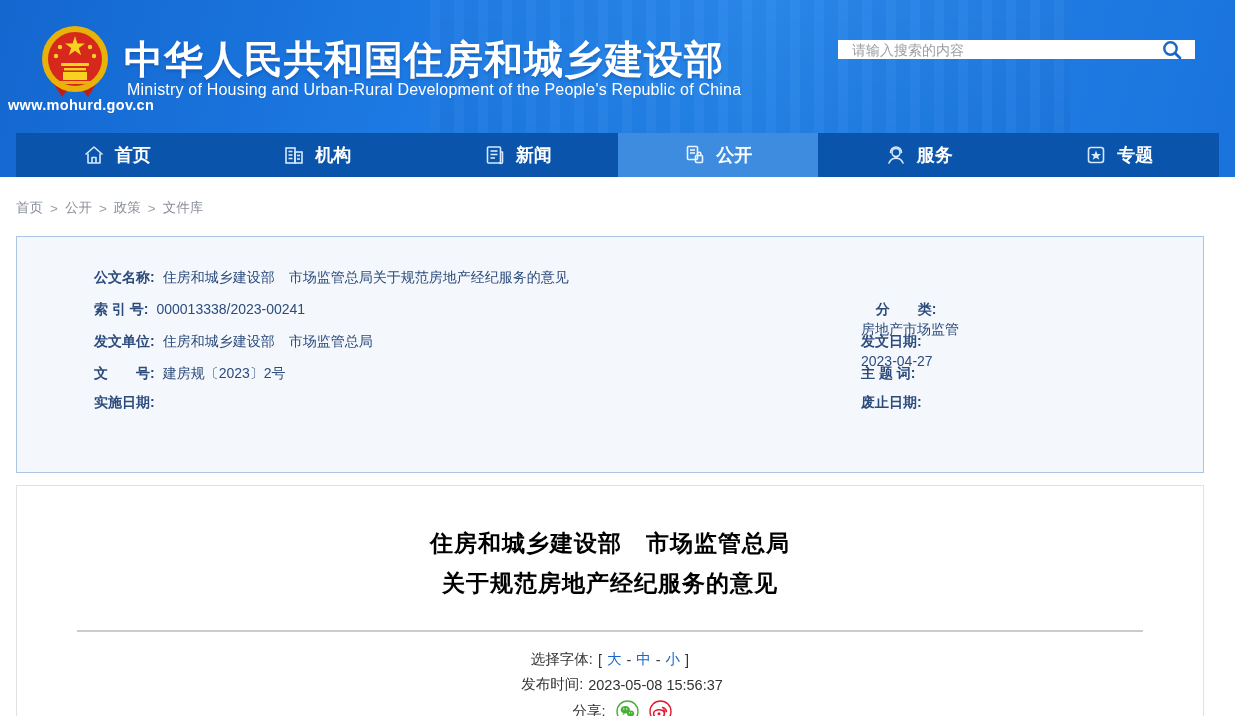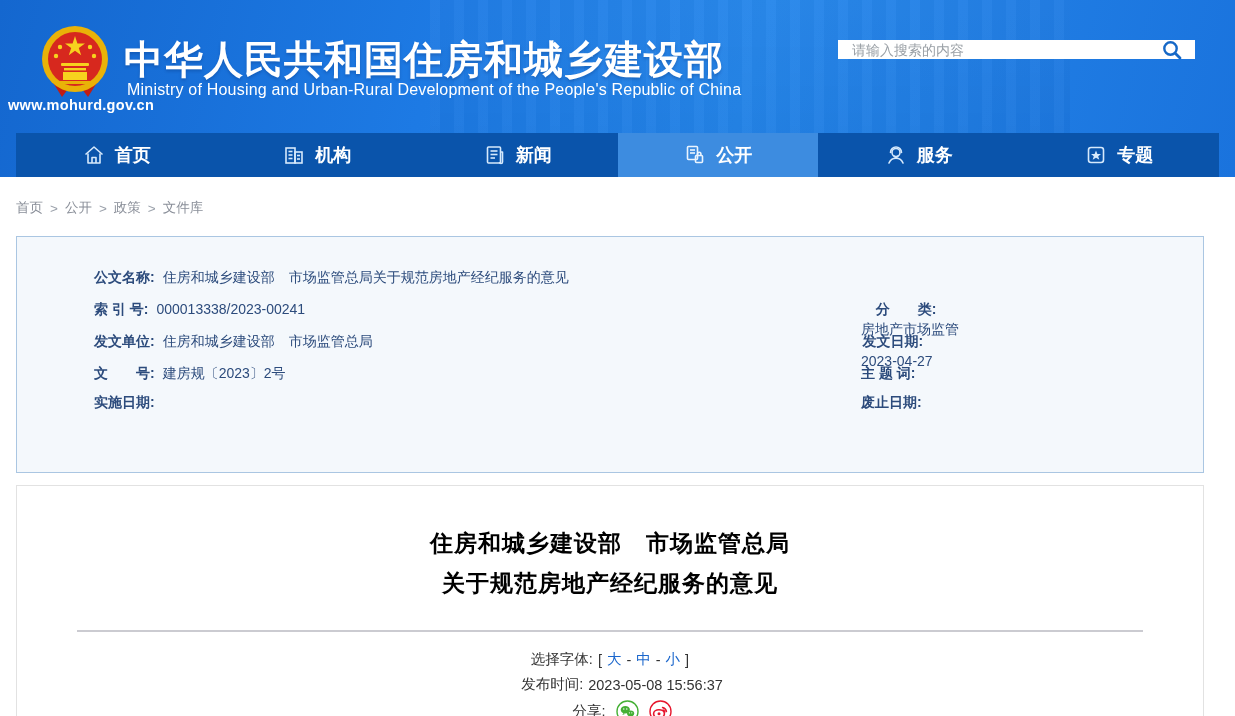--- a/index.html
+++ b/index.html
@@ -42,21 +42,21 @@
     display:flex; gap:7px; align-items:center; }
   .breadcrumb .crumb { cursor:pointer; }
   .breadcrumb .sep { color:#9aa0aa; }
 
   
   .meta-card { position:absolute; left:16px; top:236px; width:1188px; height:237px;
     background:#f4f8fc; border:1px solid #aac6e2; }
   .meta-row { position:absolute; display:flex; font-size:14px; color:#2c4b7c;
     line-height:20px; white-space:nowrap; }
   .meta-label { font-weight:bold; margin-right:8px; }
-  .r1 { top:30px; }  .r2 { top:62px;align-items:center; }  .r3 { top:94px;text-align:center; }  .r4 { top:126px; }  .r5 { top:155px; }
+  .r1 { top:30px; }  .r2 { top:62px;align-items:center; }  .r3 { top:94px; }  .r4 { top:126px; }  .r5 { top:155px; }
   .lcol { left:77px; }  .rcol { left:844px;flex-direction:column; }
 
   
   .content-card { position:absolute; left:16px; top:485px; width:1188px; height:260px;
     background:#fff; border:1px solid #e2e2e2; }
   .doc-title { margin-top:37px; text-align:center; color:#000; font-weight:bold;
     font-size:23px; line-height:40px; letter-spacing:1px; }
   .divider { margin:27px 60px 0 60px; border-top:2px solid #cbcbd1; }
   .doc-meta-bar { margin-top:18px; display:flex; justify-content:center; align-items:center;
     font-size:14.5px; color:#333; gap:6px;flex-direction:column; }

